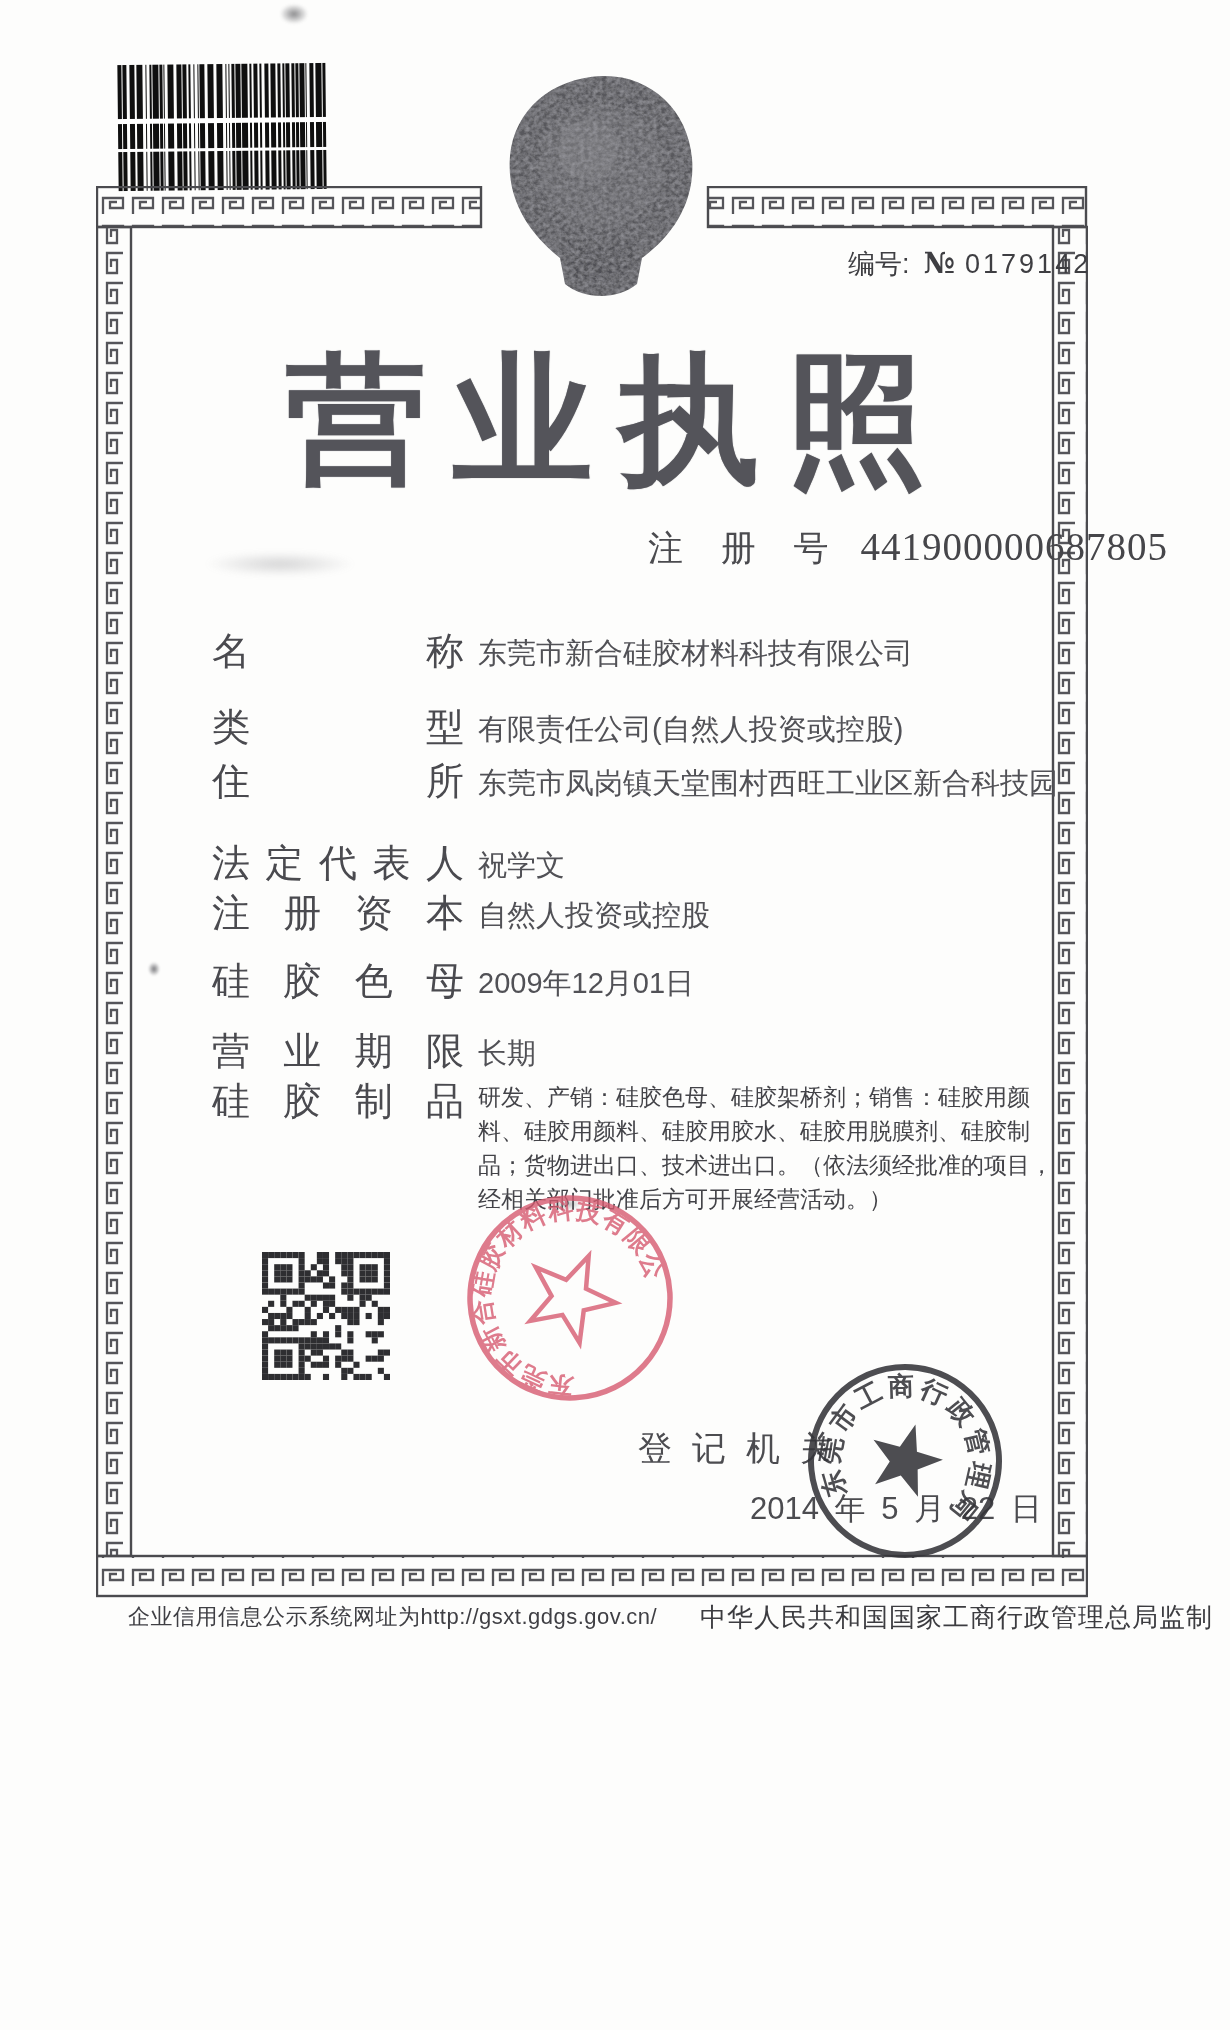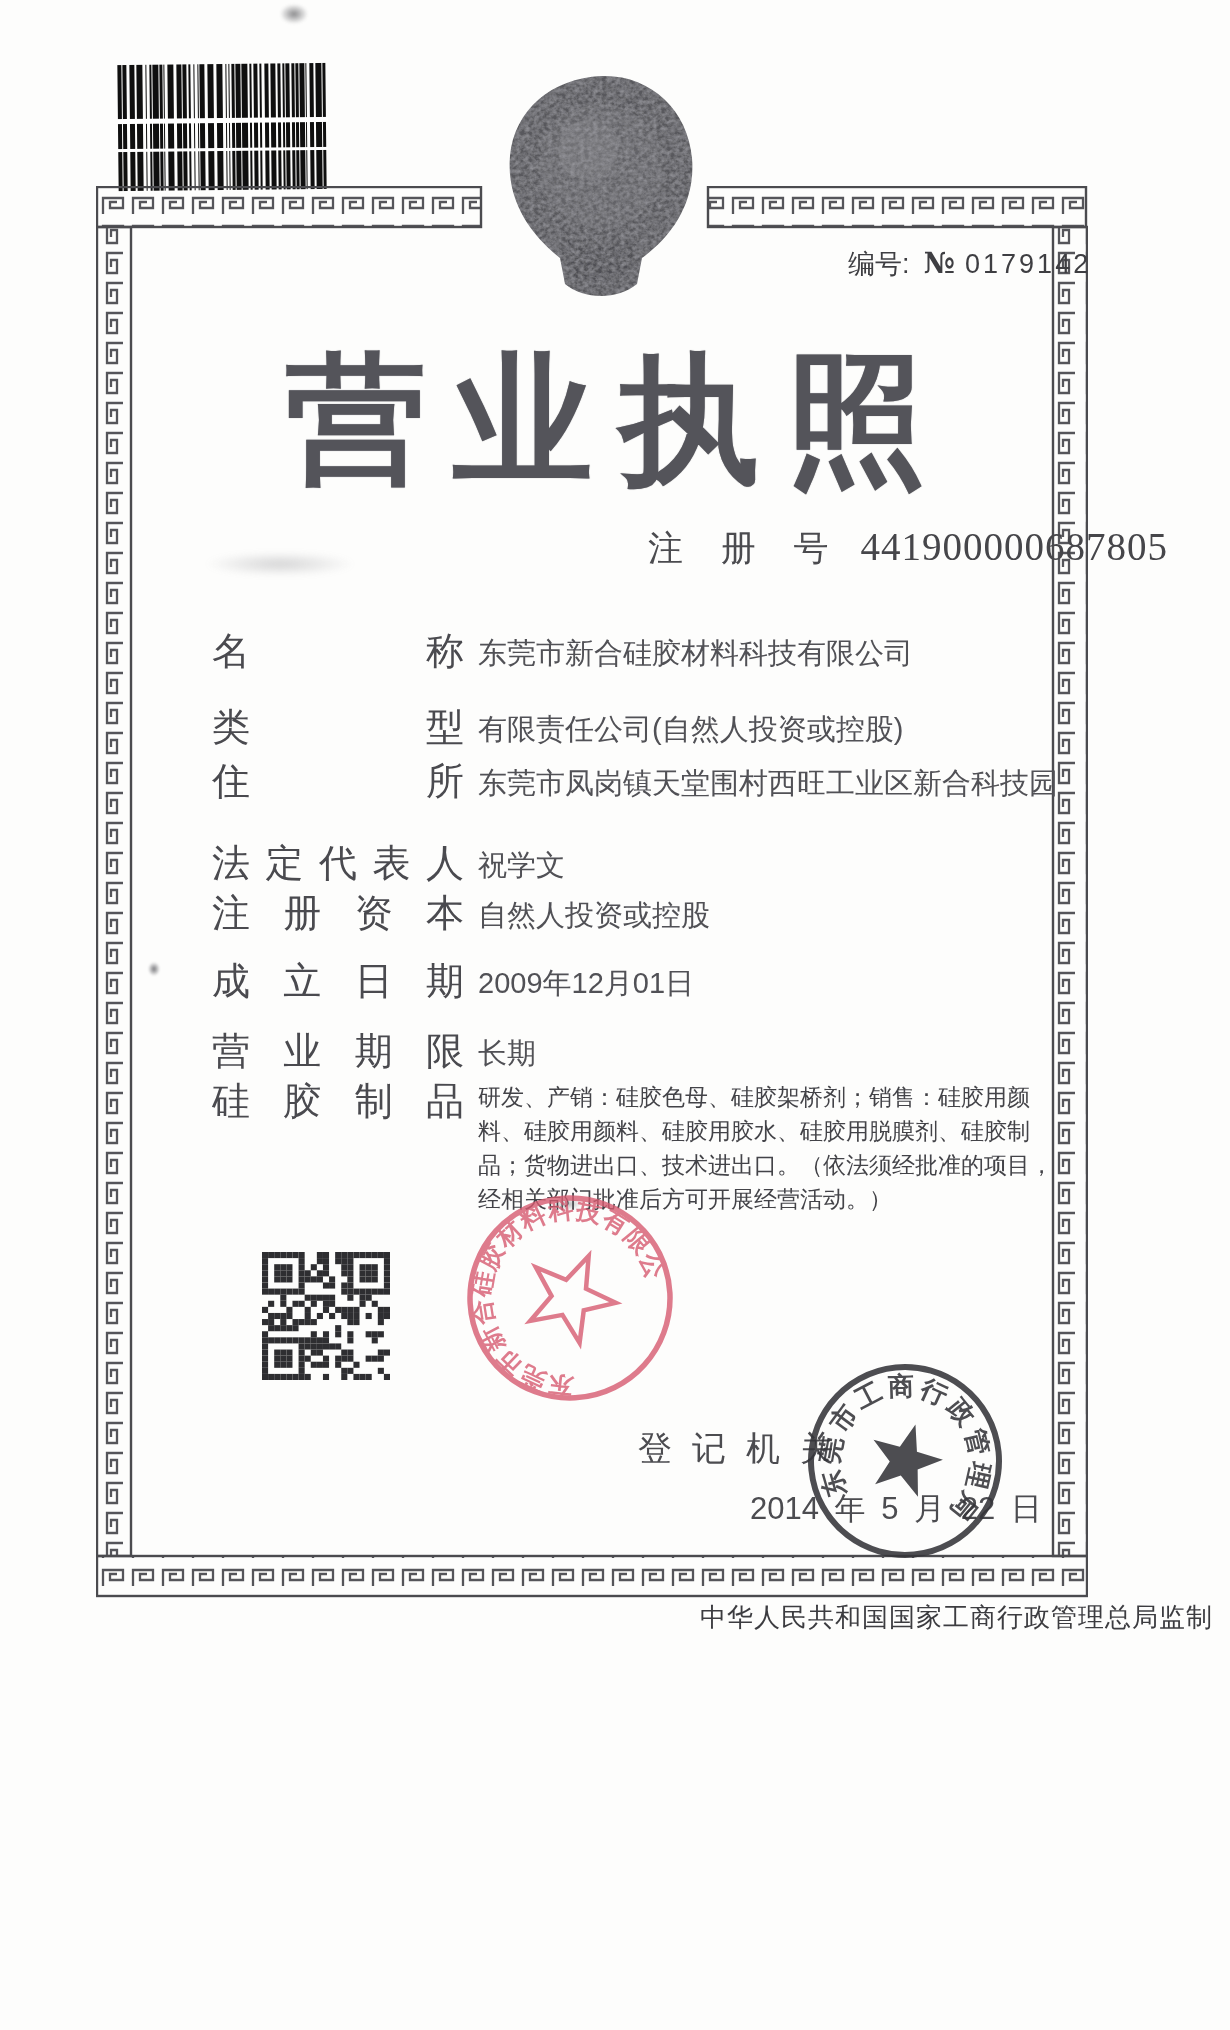--- a/index.html
+++ b/index.html
@@ -184,21 +184,21 @@
   </div>
   <div class="row" style="top:838px;">
     <div class="flabel">法定代表人</div>
     <div class="fvalue">祝学文</div>
   </div>
   <div class="row" style="top:888px;">
     <div class="flabel">注册资本</div>
     <div class="fvalue">自然人投资或控股</div>
   </div>
   <div class="row" style="top:956px;">
-    <div class="flabel">成立日期</div>
+    <div class="flabel">硅胶色母</div>
     <div class="fvalue">2009年12月01日</div>
   </div>
   <div class="row" style="top:1026px;">
     <div class="flabel">营业期限</div>
     <div class="fvalue">长期</div>
   </div>
   <div class="row" style="top:1076px;">
     <div class="flabel">硅胶制品</div>
     <div class="fvalue scope">研发、产销：硅胶色母、硅胶架桥剂；销售：硅胶用颜料、硅胶用颜料、硅胶用胶水、硅胶用脱膜剂、硅胶制品；货物进出口、技术进出口。（依法须经批准的项目，经相关部门批准后方可开展经营活动。）</div>
   </div>
@@ -452,15 +452,16 @@
     <g transform="rotate(16)" opacity="0.88">
       <circle cx="0" cy="0" r="94" fill="none" stroke="#35353a" stroke-width="6"></circle>
       <polygon points="0,-38 8.9,-12.3 36.1,-11.7 14.5,4.7 22.3,30.7 0,15.2 -22.3,30.7 -14.5,4.7 -36.1,-11.7 -8.9,-12.3" fill="#35353a"></polygon>
       <path id="blkArc" d="M -46.7,46.7 A 66,66 0 1,1 46.7,46.7" fill="none"></path>
       <text font-size="26" fill="#35353a" font-weight="700" letter-spacing="4">
         <textPath href="#blkArc" startOffset="0">东莞市工商行政管理局</textPath>
       </text>
     </g>
   </svg>
 
+  <div class="abs foot-left">企业信用信息公示系统网址为http://gsxt.gdgs.gov.cn/</div>
   <div class="abs foot-right">中华人民共和国国家工商行政管理总局监制</div>
 
 </div>
 
 </body></html>

